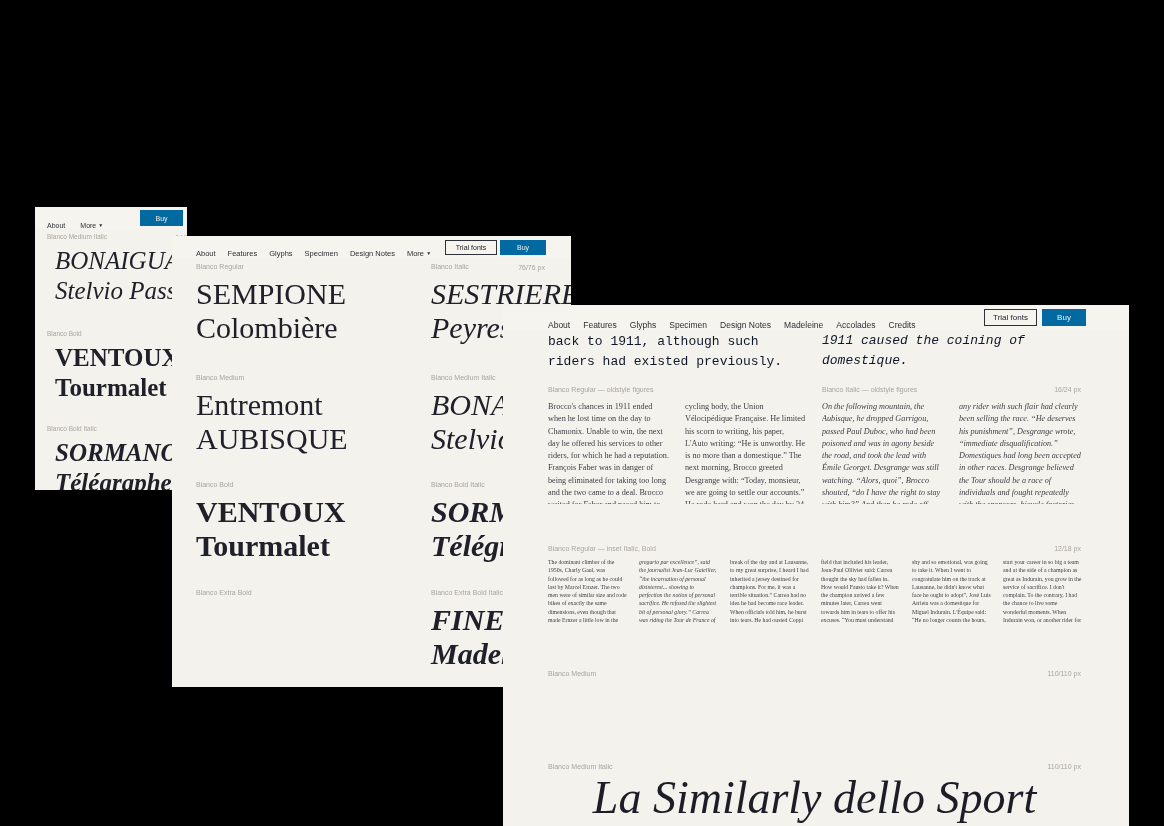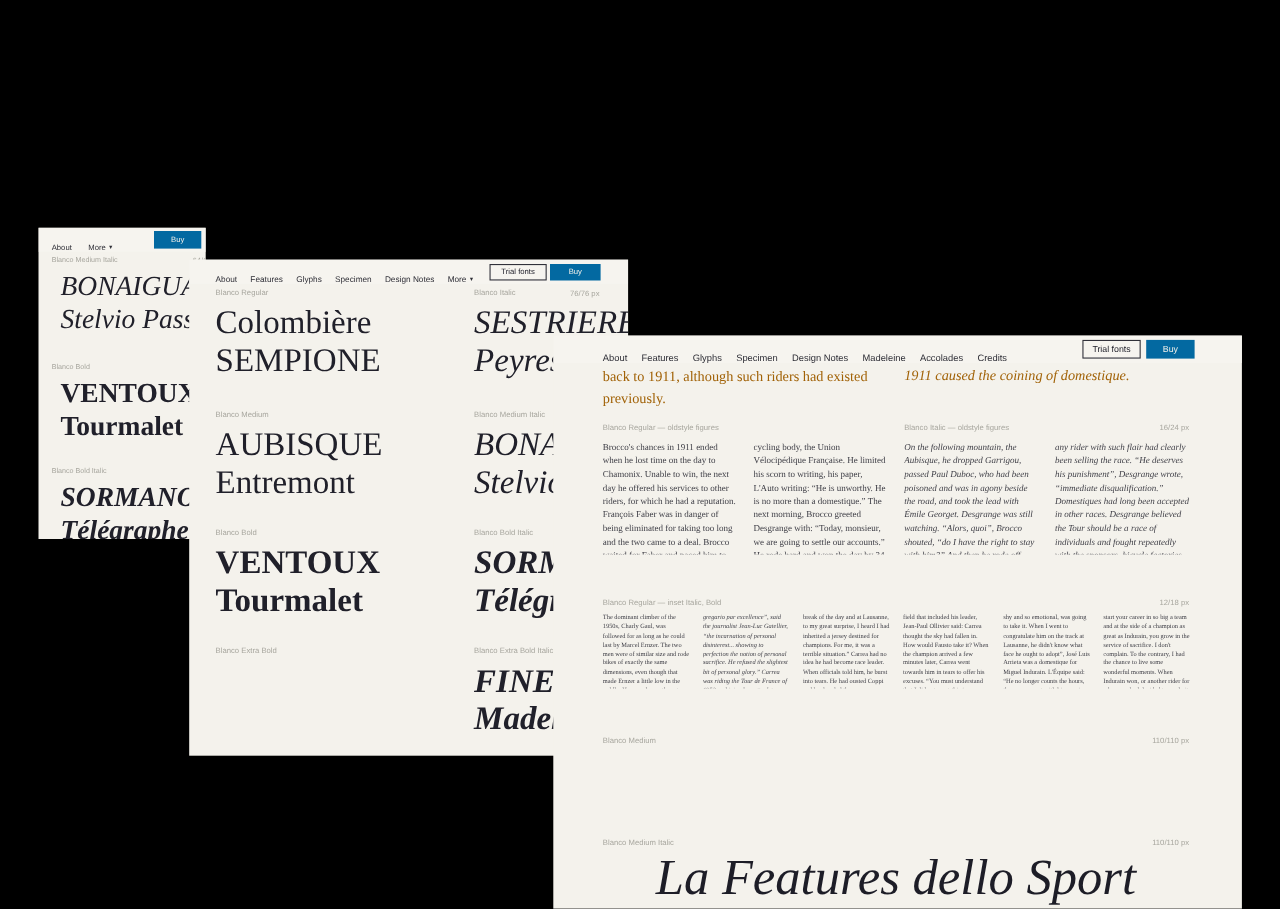--- a/index.html
+++ b/index.html
@@ -49,21 +49,21 @@
 
   
   #w2 .row{position:absolute;left:24px;right:0;}
   #w2 .col-l{position:absolute;left:0;width:185px;}
   #w2 .col-r{position:absolute;left:196px;width:260px;margin-left:39px;}
   #w2 .spec{font-size:30px;line-height:34px;margin-top:7px;}
   #w2 .size-label{right:26px;top:28px;}
 
   
   #w3 .abs{position:absolute;}
-  .intro{font-family:Liberation Serif, serif;color:#a16207;font-size:13px;line-height:20px;}
+  .intro{font-family:Liberation Mono, monospace;color:#0f172a;font-size:13px;line-height:20px;}
   .bodycol{font-family:"Liberation Serif","DejaVu Serif",serif;color:#3e3e46;overflow:hidden;}
   .cols1 .c{position:absolute;top:96px;width:123px;height:103px;font-size:8.2px;line-height:12.3px;}
   .cols2 .c{position:absolute;top:253px;width:79px;height:68px;font-size:5.8px;line-height:8.3px;}
   .bigspec{position:absolute;left:45px;right:48px;text-align:center;font-family:"Liberation Serif","DejaVu Serif",serif;color:#1d1d27;font-size:46px;line-height:56px;white-space:nowrap;}
 </style>
 </head>
 <body>
 
 <div class="window" id="w1">
   <div class="nav">
@@ -110,39 +110,39 @@
     <span class="nav-item"><span>More</span> <span class="caret">▼</span></span>
     <span class="btn btn-trial">Trial fonts</span>
     <span class="btn btn-buy">Buy</span>
   </div>
   <div class="size-label">76/76 px</div>
 
   <div class="row" style="top:27px;">
     <div class="col-l">
       <div class="label">Blanco Regular</div>
       <div class="spec st-regular">
-        <div>Colombière</div>
-          <div>SEMPIONE</div>
+        <div>SEMPIONE</div>
+          <div>Colombière</div>
       </div>
     </div>
     <div class="col-r">
       <div class="label">Blanco Italic</div>
       <div class="spec st-italic">
         <div>SESTRIERE</div>
           <div>Peyresourde</div>
       </div>
     </div>
   </div>
 
   <div class="row" style="top:138px;">
     <div class="col-l">
       <div class="label">Blanco Medium</div>
       <div class="spec st-medium">
-        <div>AUBISQUE</div>
-          <div>Entremont</div>
+        <div>Entremont</div>
+          <div>AUBISQUE</div>
       </div>
     </div>
     <div class="col-r">
       <div class="label">Blanco Medium Italic</div>
       <div class="spec st-medium-italic">
         <div>BONAIGUA</div>
           <div>Stelvio Pass</div>
       </div>
     </div>
   </div>
@@ -214,14 +214,14 @@
     <div class="c bodycol" style="left:318px;">field that included his leader, Jean-Paul Ollivier said: Carrea thought the sky had fallen in. How would Fausto take it? When the champion arrived a few minutes later, Carrea went towards him in tears to offer his excuses. “You must understand that I did not want this jersey, Fausto. I have no right to it. A poor man like me, the yellow jersey?” Coppi said: “I wondered how Carrea, so</div>
     <div class="c bodycol" style="left:409px;">shy and so emotional, was going to take it. When I went to congratulate him on the track at Lausanne, he didn't know what face he ought to adopt”, José Luis Arrieta was a domestique for Miguel Indurain. L'Équipe said: “He no longer counts the hours, the years, spent with his men in the wind trying to protect his leader for as long as possible”. Arrieta said: “When you have the chance to</div>
     <div class="c bodycol" style="left:500px;">start your career in so big a team and at the side of a champion as great as Indurain, you grow in the service of sacrifice. I don't complain. To the contrary, I had the chance to live some wonderful moments. When Indurain won, or another rider for whom we had decided to work, it was a victory for all the team men as well”.</div>
   </div>
 
   <div class="abs label" style="left:45px;top:365px;">Blanco Medium</div>
   <div class="size-label" style="right:48px;top:365px;">110/110 px</div>
 
   <div class="abs label" style="left:45px;top:458px;">Blanco Medium Italic</div>
   <div class="size-label" style="right:48px;top:458px;">110/110 px</div>
-  <div class="bigspec st-medium-italic" style="top:465px;">La Features dello Sport</div>
+  <div class="bigspec st-medium-italic" style="top:465px;">La Similarly dello Sport</div>
 </div>
 
 </body></html>

